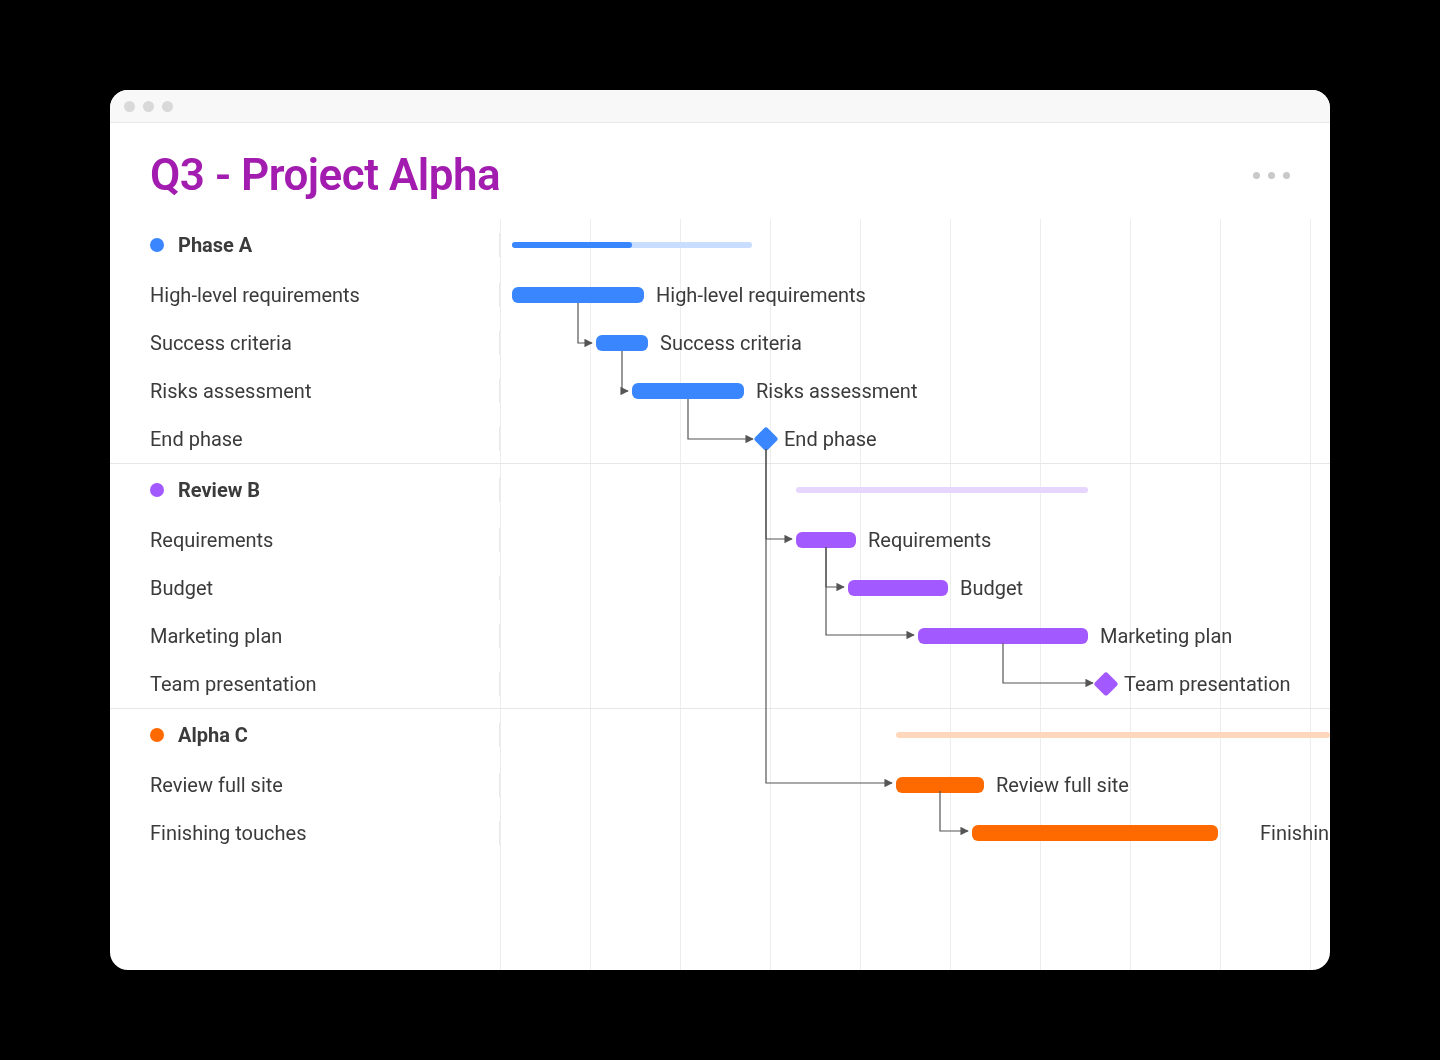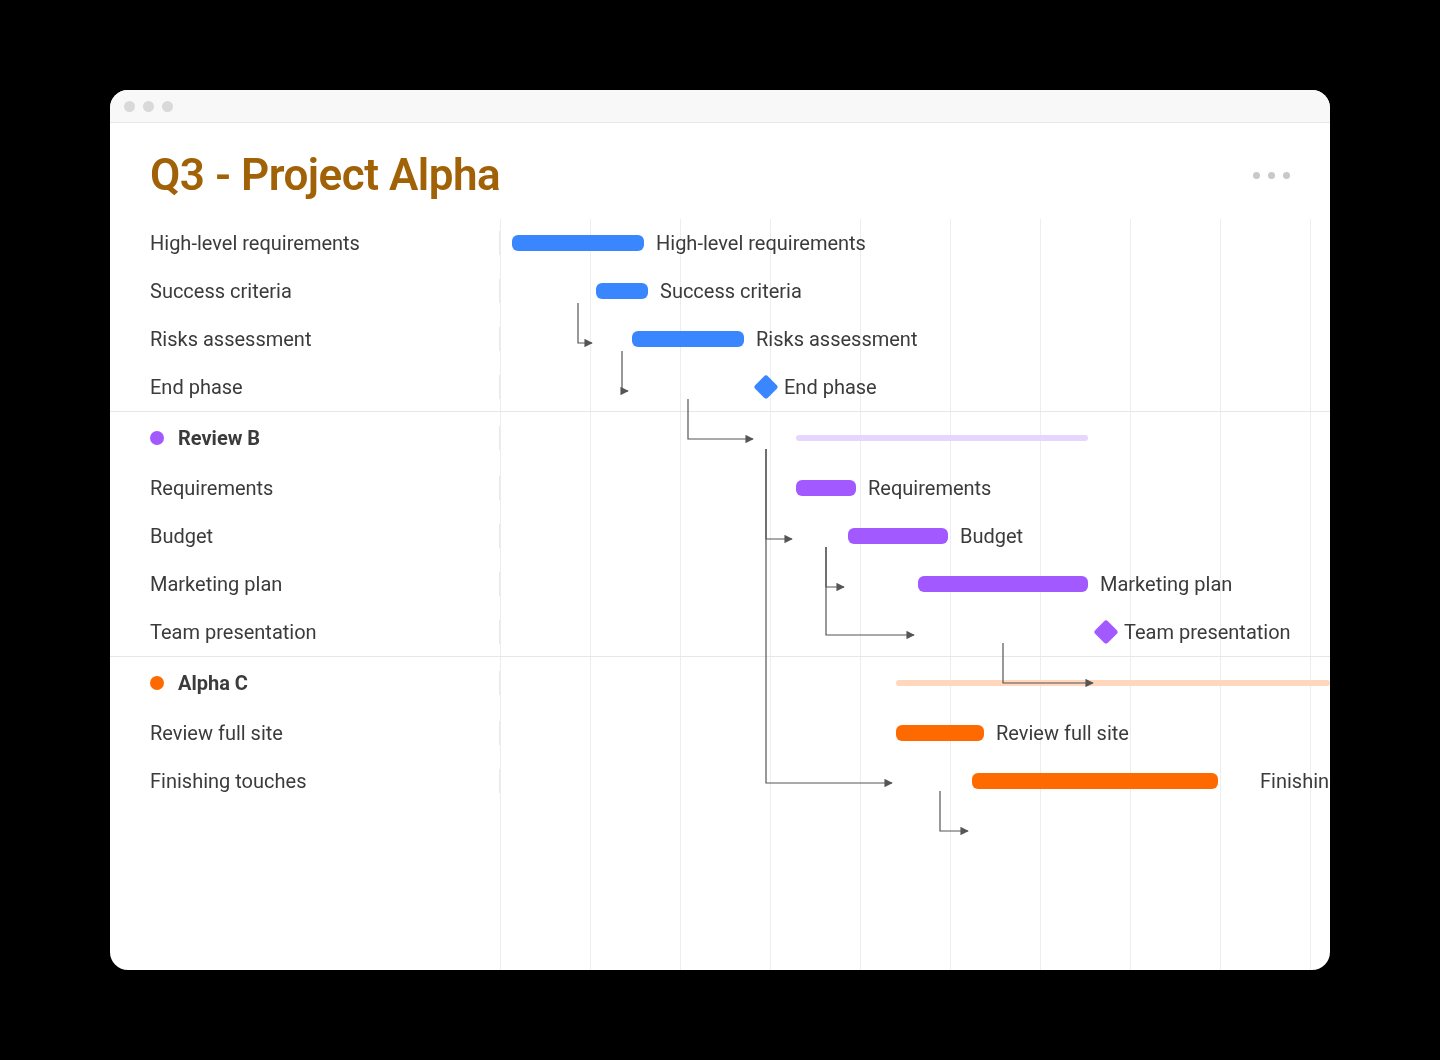--- a/index.html
+++ b/index.html
@@ -27,21 +27,21 @@
   .titlebar{
     height:32px;background:var(--panel);border-bottom:1px solid #e7e7e7;
     display:flex;align-items:center;padding:0 14px;gap:8px;
   }
   .dot{width:11px;height:11px;border-radius:50%;background:#d9d9d9;}
   .content{flex:1;display:flex;flex-direction:column;position:relative;}
   .header{
     display:flex;align-items:center;justify-content:space-between;
     padding:26px 40px 18px 40px;
   }
-  .title{font-size:44px;font-weight:600;color:#a16207;letter-spacing:-.5px;}
+  .title{font-size:44px;font-weight:600;color:#a21caf;letter-spacing:-.5px;}
   .ellipsis{display:flex;gap:8px;color:#b9b9b9;}
   .ellipsis span{width:7px;height:7px;border-radius:50%;background:#c9c9c9;display:inline-block;}
   .gantt{
     position:relative;flex:1;overflow:hidden;
   }
   .grid{
     position:absolute;inset:0;left:390px;right:0;
   }
   .grid .col{position:absolute;top:0;bottom:0;border-left:1px solid var(--grid);}
   .rows{position:relative;height:100%;}
@@ -111,20 +111,30 @@
             <div class="col" style="left: 270px;"></div>
             <div class="col" style="left: 360px;"></div>
             <div class="col" style="left: 450px;"></div>
             <div class="col" style="left: 540px;"></div>
             <div class="col" style="left: 630px;"></div>
             <div class="col" style="left: 720px;"></div>
             <div class="col" style="left: 810px;"></div>
           </div>
 
         <div class="rows" id="rows">
+            <div class="row section">
+    <div class="left">
+      <span class="phase-dot" style="background:#3a86ff"></span>
+      <span class="label">Phase A</span>
+    </div>
+    <div class="right">
+                <div class="summary-under" style="background: rgb(201, 222, 255); left: 12px; width: 240px;"></div>
+                <div class="summary-bar" style="background: rgb(58, 134, 255); left: 12px; width: 120px;"></div>
+              </div>
+            </div>
             <div class="row">
       <div class="left">
         <span class="label">High-level requirements</span>
       </div>
       <div class="right">
                 <div class="bar" style="background: rgb(58, 134, 255); left: 12px; width: 132px;"></div>
                 <div class="bar-label" style="left: 156px;">High-level requirements</div>
               </div>
             </div>
             <div class="row">

